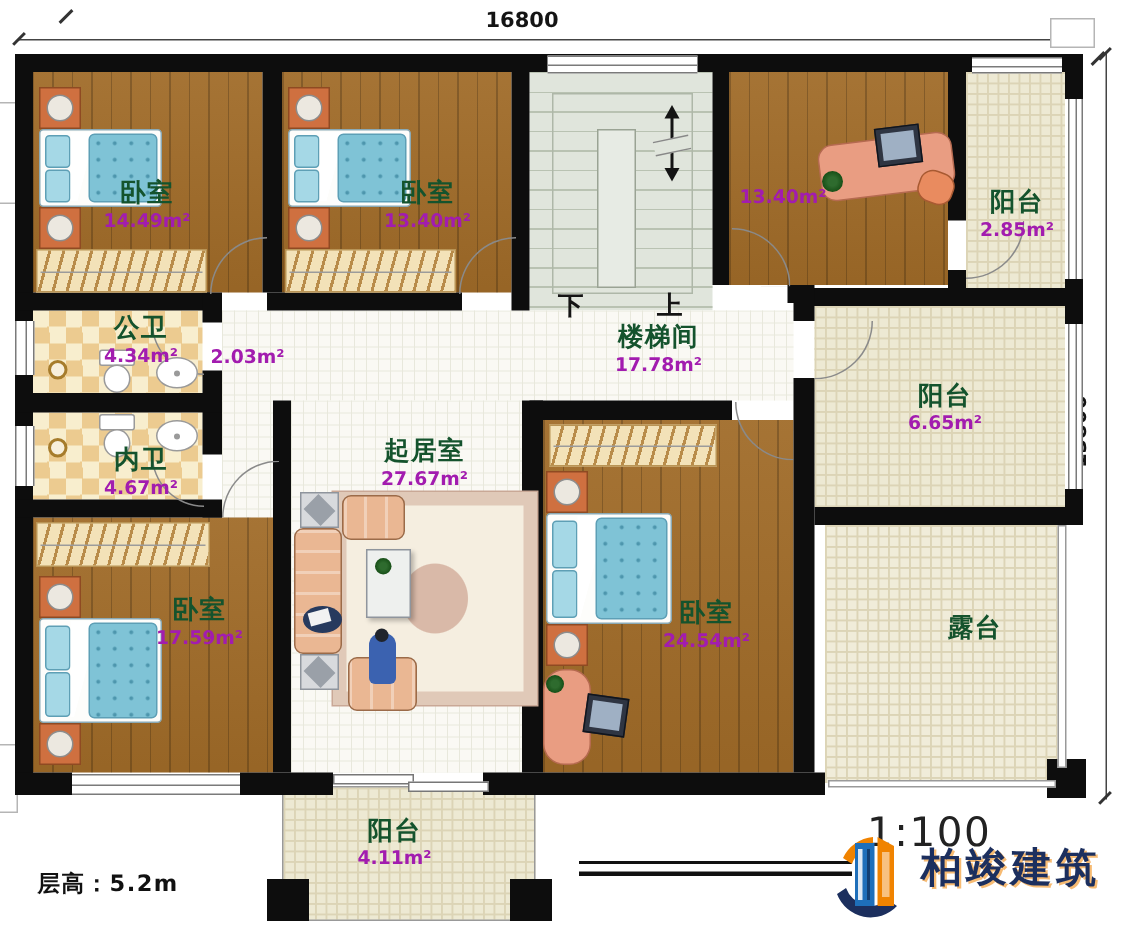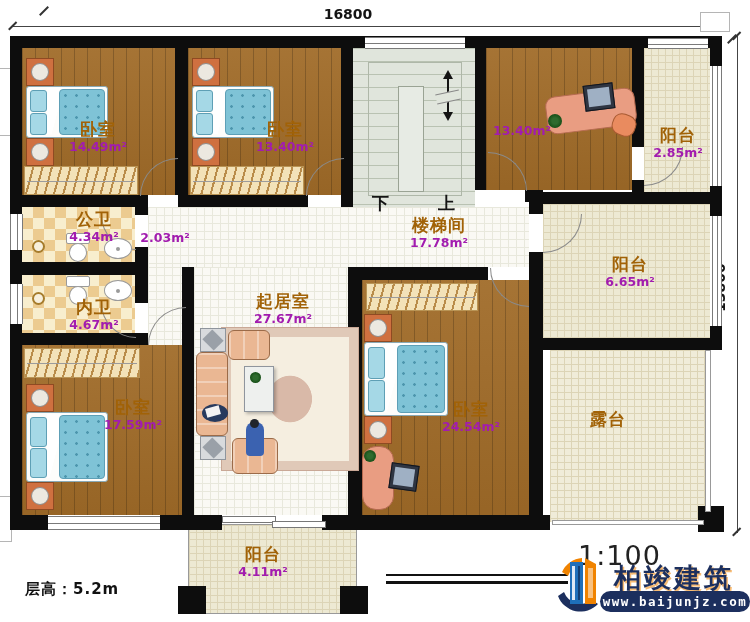--- a/index.html
+++ b/index.html
@@ -64,21 +64,21 @@
   .person-sit::after{content:"";position:absolute;left:4px;top:3px;width:14px;height:9px;background:#f2f2f2;transform:rotate(-15deg);}
   .person-stand{position:absolute;background:#3b62b0;border-radius:8px 8px 4px 4px;}
   .person-stand::after{content:"";position:absolute;left:50%;top:-3px;width:9px;height:9px;margin-left:-5px;border-radius:50%;background:#20242c;}
   
   .stair-strip{position:absolute;background:#e7ebe4;border:1px solid #9aa394;}
   .stair-frame{position:absolute;border:1px solid #aeb7a8;}
   .arrow-line{position:absolute;background:#141414;}
   .tri{position:absolute;width:0;height:0;}
   
   .room-label{position:absolute;text-align:center;line-height:1.15;}
-  .rname{font-weight:bold;font-size:17px;letter-spacing:1px;color:#a16207;}
+  .rname{font-weight:bold;font-size:17px;letter-spacing:1px;color:#14532d;}
   .rarea{font-weight:bold;font-size:12.5px;color:#a21caf;}
   .dirlbl{position:absolute;font-weight:bold;font-size:17px;color:#141414;}
   .dim{position:absolute;font-weight:bold;font-size:14px;color:#141414;}
   .dimline{position:absolute;background:#444;}
   .tick{position:absolute;width:11px;height:1.5px;background:#333;transform:rotate(-45deg);}
   .cmark{position:absolute;background:#fff;border:1px solid #b5b5b5;}
   .slash{position:absolute;width:12px;height:2px;background:#333;transform:rotate(-45deg);}
   
   .info-line{position:absolute;font-weight:bold;font-size:15px;color:#111;letter-spacing:1px;}
   .plan-title{position:absolute;font-size:35px;color:#111;letter-spacing:3px;font-weight:500;}
@@ -299,21 +299,21 @@
     <div class="rarea">17.59m²</div>
   </div>
   <div class="room-label" style="left:411px;top:400px;width:120px;">
     <div class="rname">卧室</div>
     <div class="rarea">24.54m²</div>
   </div>
   <div class="room-label" style="left:570px;top:255px;width:120px;">
     <div class="rname">阳台</div>
     <div class="rarea">6.65m²</div>
   </div>
-  <div class="room-label" style="left:548px;top:410px;width:120px;">
+  <div class="room-label" style="left:548px;top:410px;width:120px;text-align:right;">
     <div class="rname">露台</div>
   </div>
   <div class="room-label" style="left:203px;top:545px;width:120px;">
     <div class="rname">阳台</div>
     <div class="rarea">4.11m²</div>
   </div>
 
   <div class="info-line" style="left:25px;top:580px;">层高：5.2m</div>
 
   <div class="plan-scale" style="left:578px;top:540px;">1:100</div>
@@ -323,15 +323,14 @@
   <svg class="abs" style="left:552px;top:552px;" width="58" height="66" viewBox="0 0 58 66">
     <path d="M6,44 A24,24 0 0 0 46,52 L40,48 A18,18 0 0 1 12,40 Z" fill="#1c2f5e"></path>
     <path d="M10,20 A24,24 0 0 1 30,6 L30,12 A18,18 0 0 0 16,24 Z" fill="#f08300"></path>
     <rect x="18" y="10" width="13" height="42" fill="#1e6fba"></rect>
     <rect x="20" y="14" width="3" height="34" fill="#ffffff" opacity="0.85"></rect>
     <rect x="26" y="14" width="2" height="34" fill="#123f73"></rect>
     <polygon points="33,6 44,12 44,52 33,52" fill="#f08300"></polygon>
     <rect x="36" y="16" width="5" height="30" fill="#ffffff" opacity="0.5"></rect>
   </svg>
   <div class="brand" style="left:614px;top:560px;">柏竣建筑</div>
-  <div class="logo-bar" style="left:600px;top:591px;width:150px;height:21px;">www.baijunjz.com</div>
 
 </div>
 
 </body></html>

